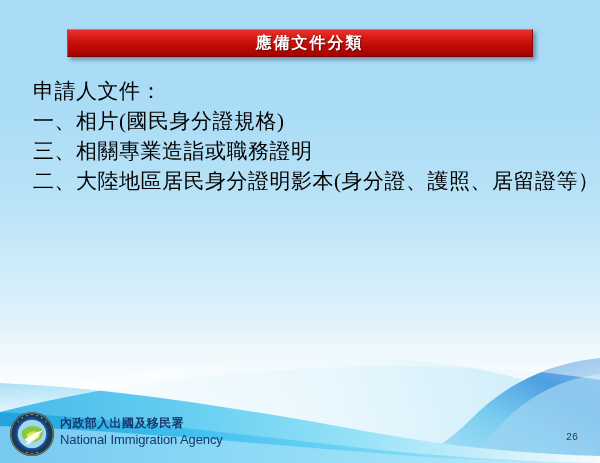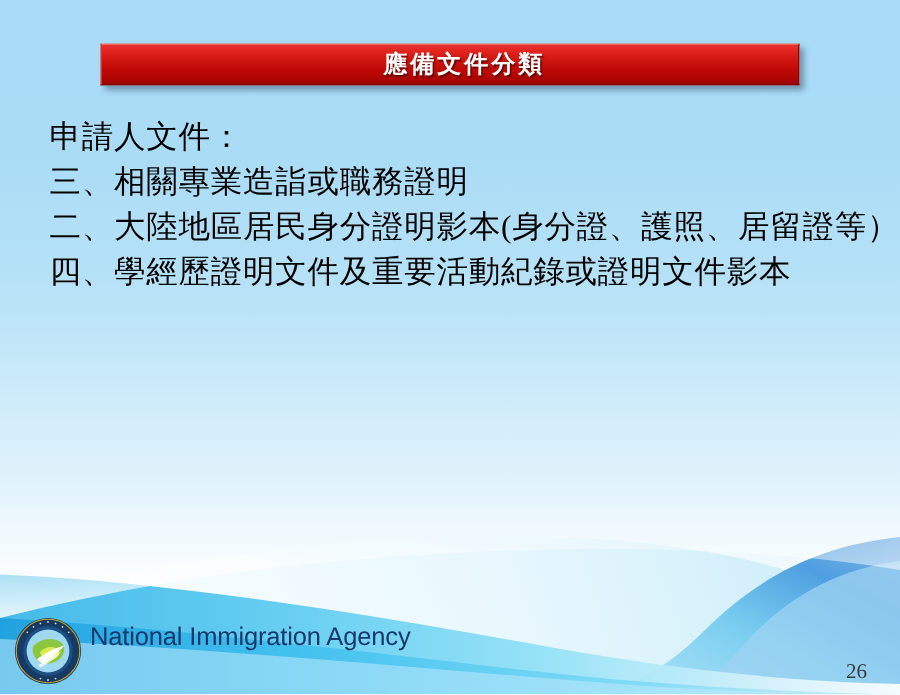--- a/index.html
+++ b/index.html
@@ -114,49 +114,49 @@
   }
   .agency-zh {
     display: block;
     font-size: 12px;
     font-weight: bold;
     letter-spacing: 0.4px;
     line-height: 15px;
   }
   .agency-en {
     display: block;
-    font-size: 17px;
+    font-size: 13px;
     letter-spacing: -0.1px;
     line-height: 15px;
     margin-top: 1px;
   }
   .page-number {
     position: absolute;
     right: 22px;
-    bottom: 6px;
-    font-size: 14px;
+    bottom: 20px;
+    font-size: 10px;
     color: #3b3b3b;
-    font-family: Liberation Serif, serif;
+    font-family: Liberation Mono, monospace;
   }
 </style>
 </head>
 <body>
 
 <div class="slide">
 
   <div class="banner-wrap">
     <div class="banner"></div>
     <div class="banner-title">應備文件分類</div>
   </div>
 
   <div class="body-text">
     <span class="body-line">申請人文件：</span>
+    <span class="body-line">一、相片(國民身分證規格)</span>
     <span class="body-line">三、相關專業造詣或職務證明</span>
     <span class="body-line">二、大陸地區居民身分證明影本(身分證、護照、居留證等）</span>
-    <span class="body-line">四、學經歷證明文件及重要活動紀錄或證明文件影本</span>
   </div>
 
   <svg class="waves" viewBox="0 0 600 135" preserveAspectRatio="none">
     <defs>
       <linearGradient id="wv1" x1="0" y1="0" x2="1" y2="0">
         <stop offset="0%" stop-color="#36b4e8"></stop>
         <stop offset="28%" stop-color="#55c8ef"></stop>
         <stop offset="60%" stop-color="#8fe0f6"></stop>
         <stop offset="85%" stop-color="#d7f3fc"></stop>
         <stop offset="100%" stop-color="#ffffff"></stop>
@@ -220,19 +220,20 @@
         <circle cx="71" cy="15" r="1.3"></circle>
           <circle cx="20" cy="23" r="1.3"></circle>
         <circle cx="80" cy="23" r="1.3"></circle>
           <circle cx="50" cy="92" r="1.3"></circle>
         <circle cx="39" cy="90" r="1.3"></circle>
           <circle cx="61" cy="90" r="1.3"></circle>
       </g>
     </svg>
 
     <div class="agency-names">
+      <span class="agency-zh">內政部入出國及移民署</span>
       <span class="agency-en">National Immigration Agency</span>
     </div>
 
     <div class="page-number">26</div>
   </div>
 
 </div>
 
 </body></html>

